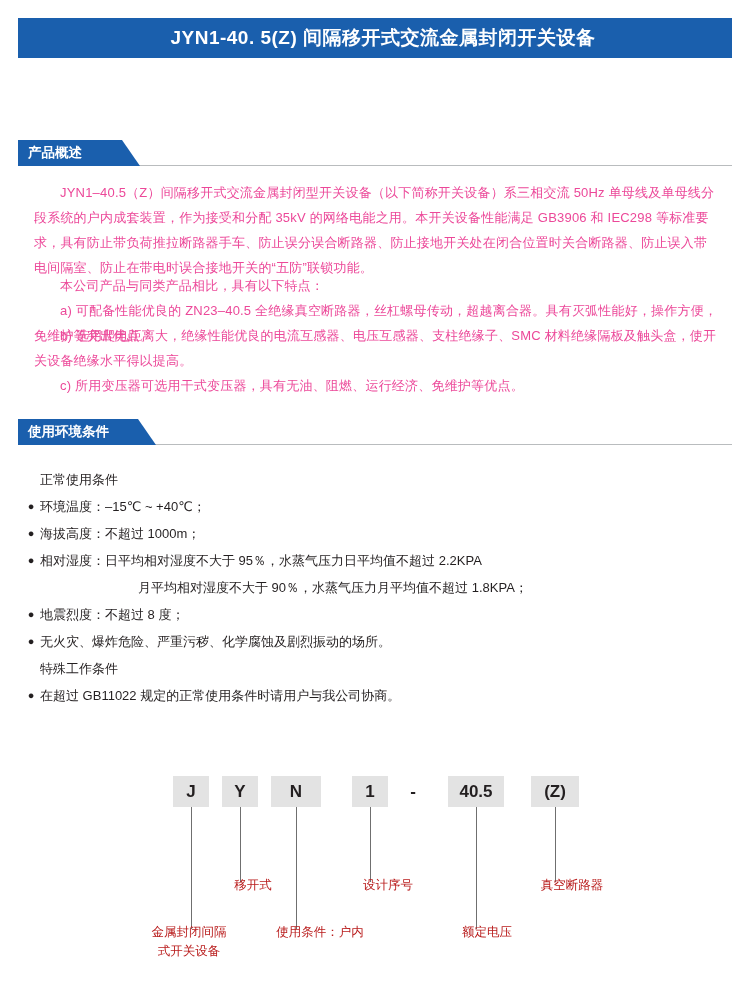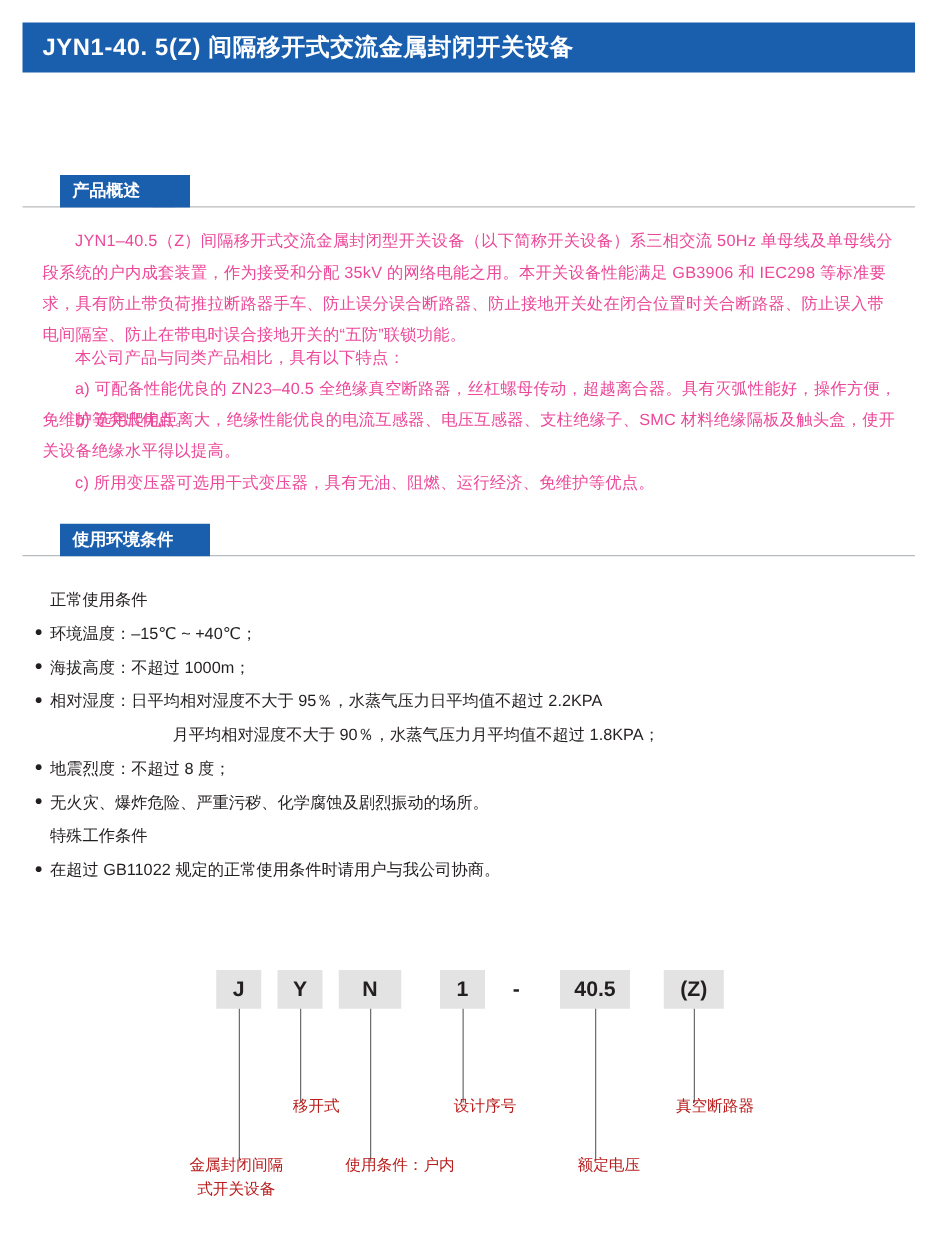--- a/index.html
+++ b/index.html
@@ -25,20 +25,21 @@
   
   .title-bar {
     position: absolute;
     left: 18px;
     top: 18px;
     width: 714px;
     height: 40px;
     background: #1a5fad;
     display: flex;
     align-items: center;
+    justify-content: center;
   }
   .title-bar .title-text {
     color: #ffffff;
     font-size: 19px;
     font-weight: bold;
     letter-spacing: 0.5px;
     padding-left: 16px;
     white-space: nowrap;
   }
   
@@ -55,21 +56,20 @@
     height: 26px;
     background: #1a5fad;
     color: #fff;
     font-size: 13.5px;
     font-weight: bold;
     display: flex;
     align-items: center;
     padding: 0 10px 0 10px;
     box-sizing: border-box;
     z-index: 2;
-    margin-left: 30px;
   }
   .section-head .tag-arrow {
     position: absolute;
     top: 0;
     height: 26px;
     width: 18px;
     background: #1a5fad;
     clip-path: polygon(0 0, 0 100%, 100% 100%);
     z-index: 2;
   }

